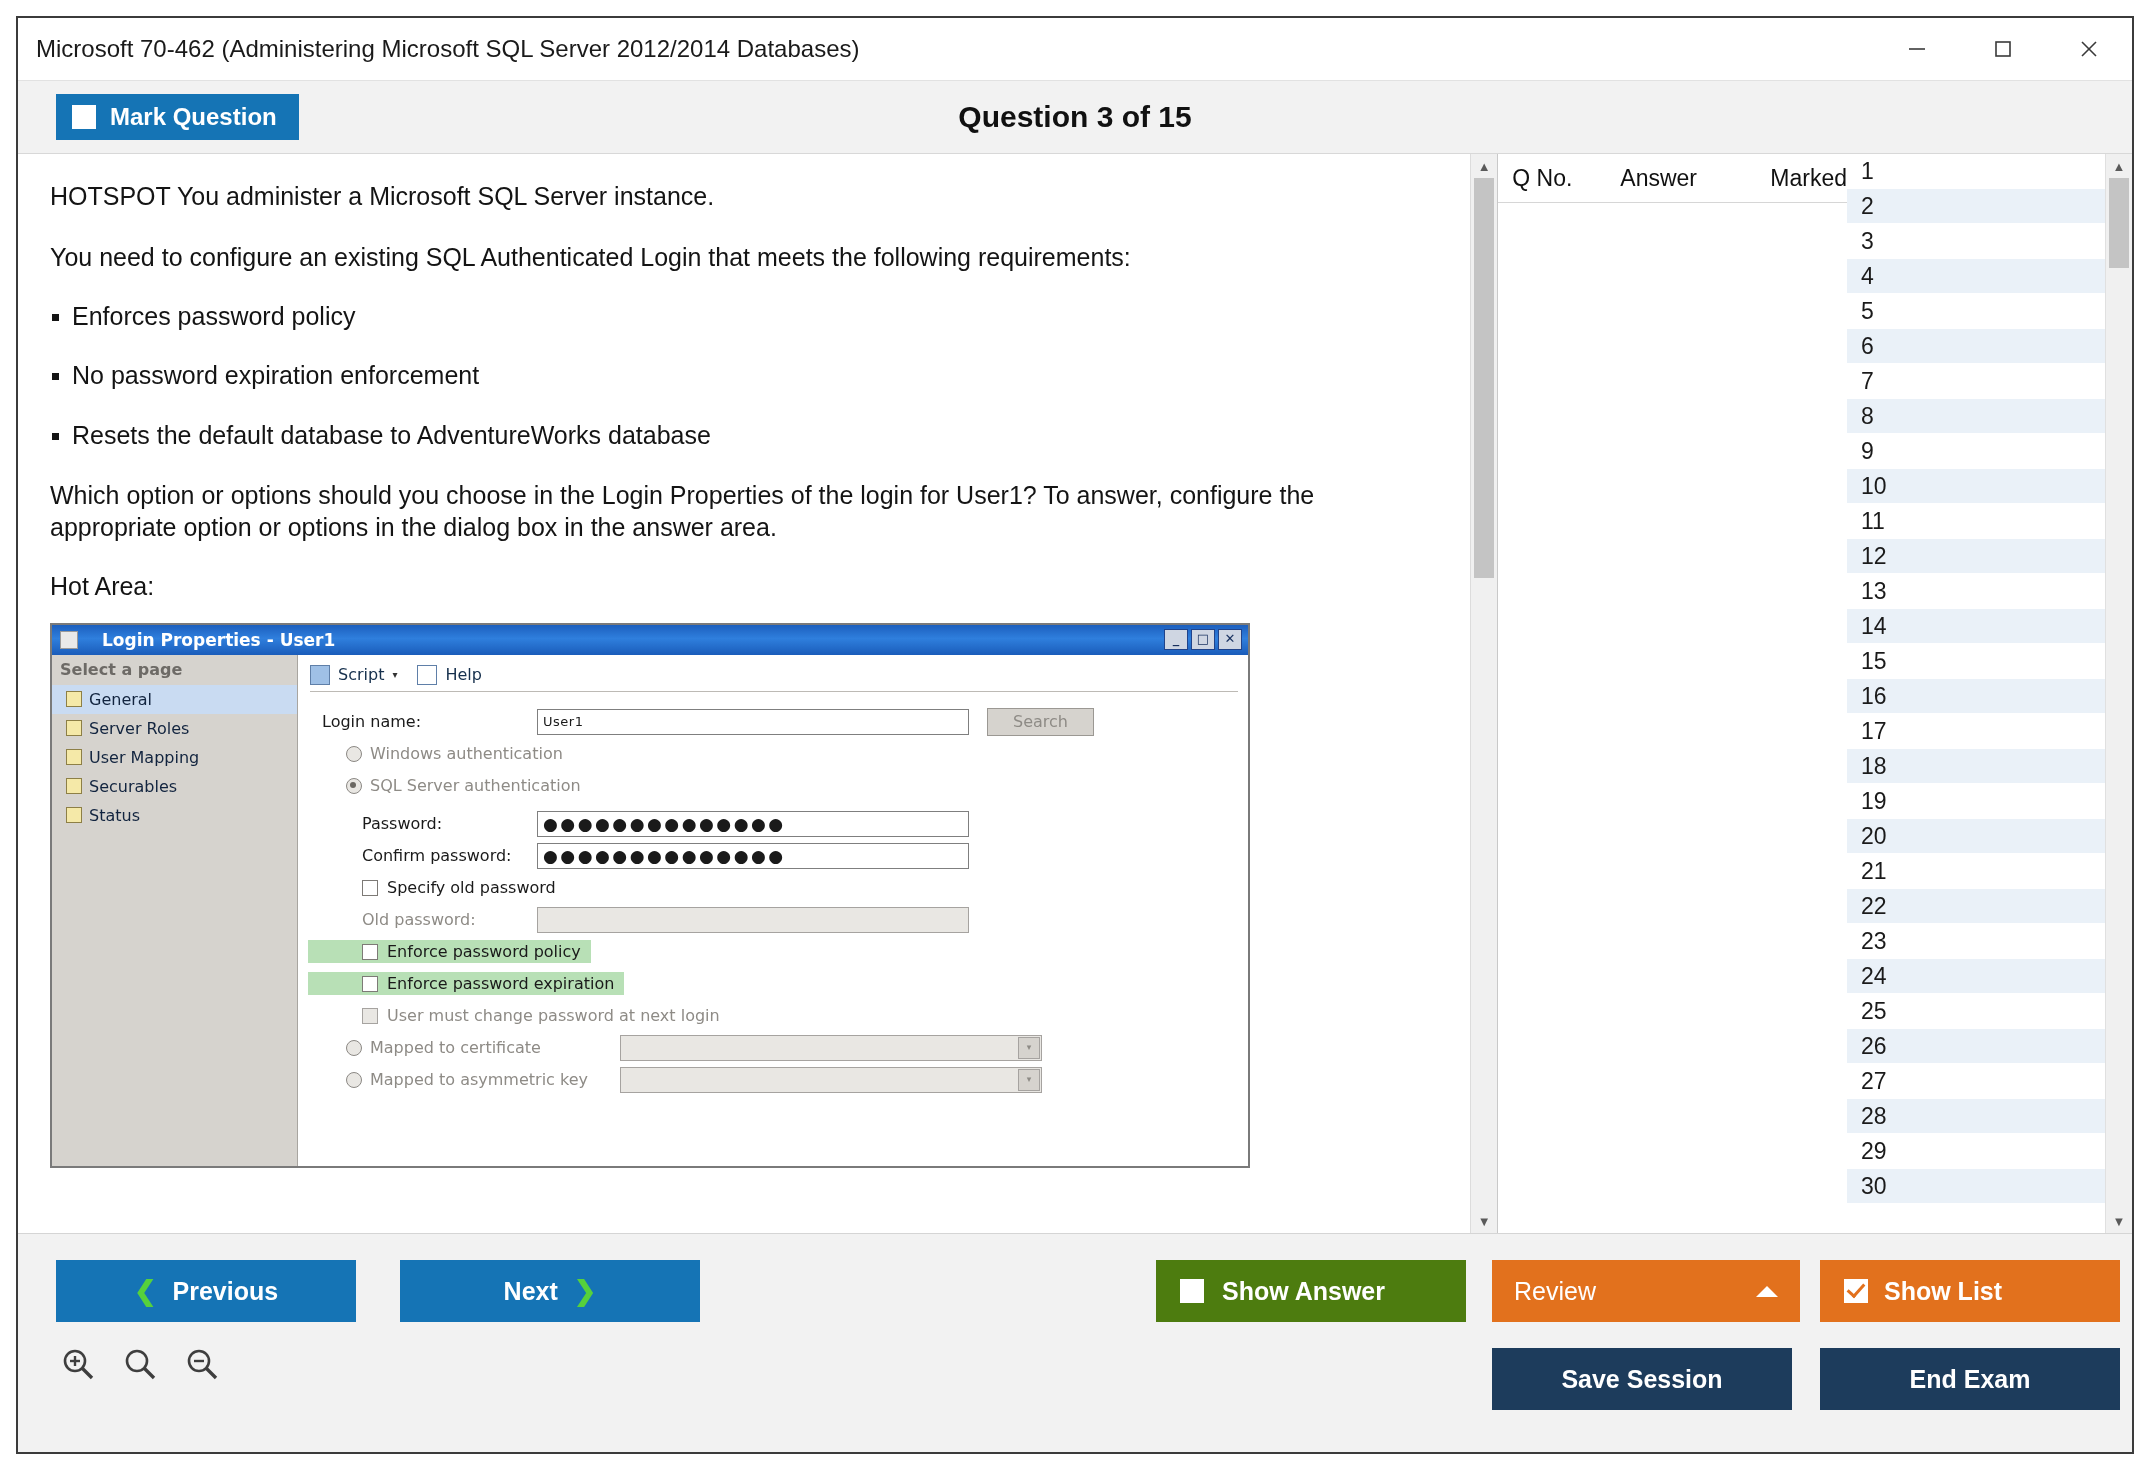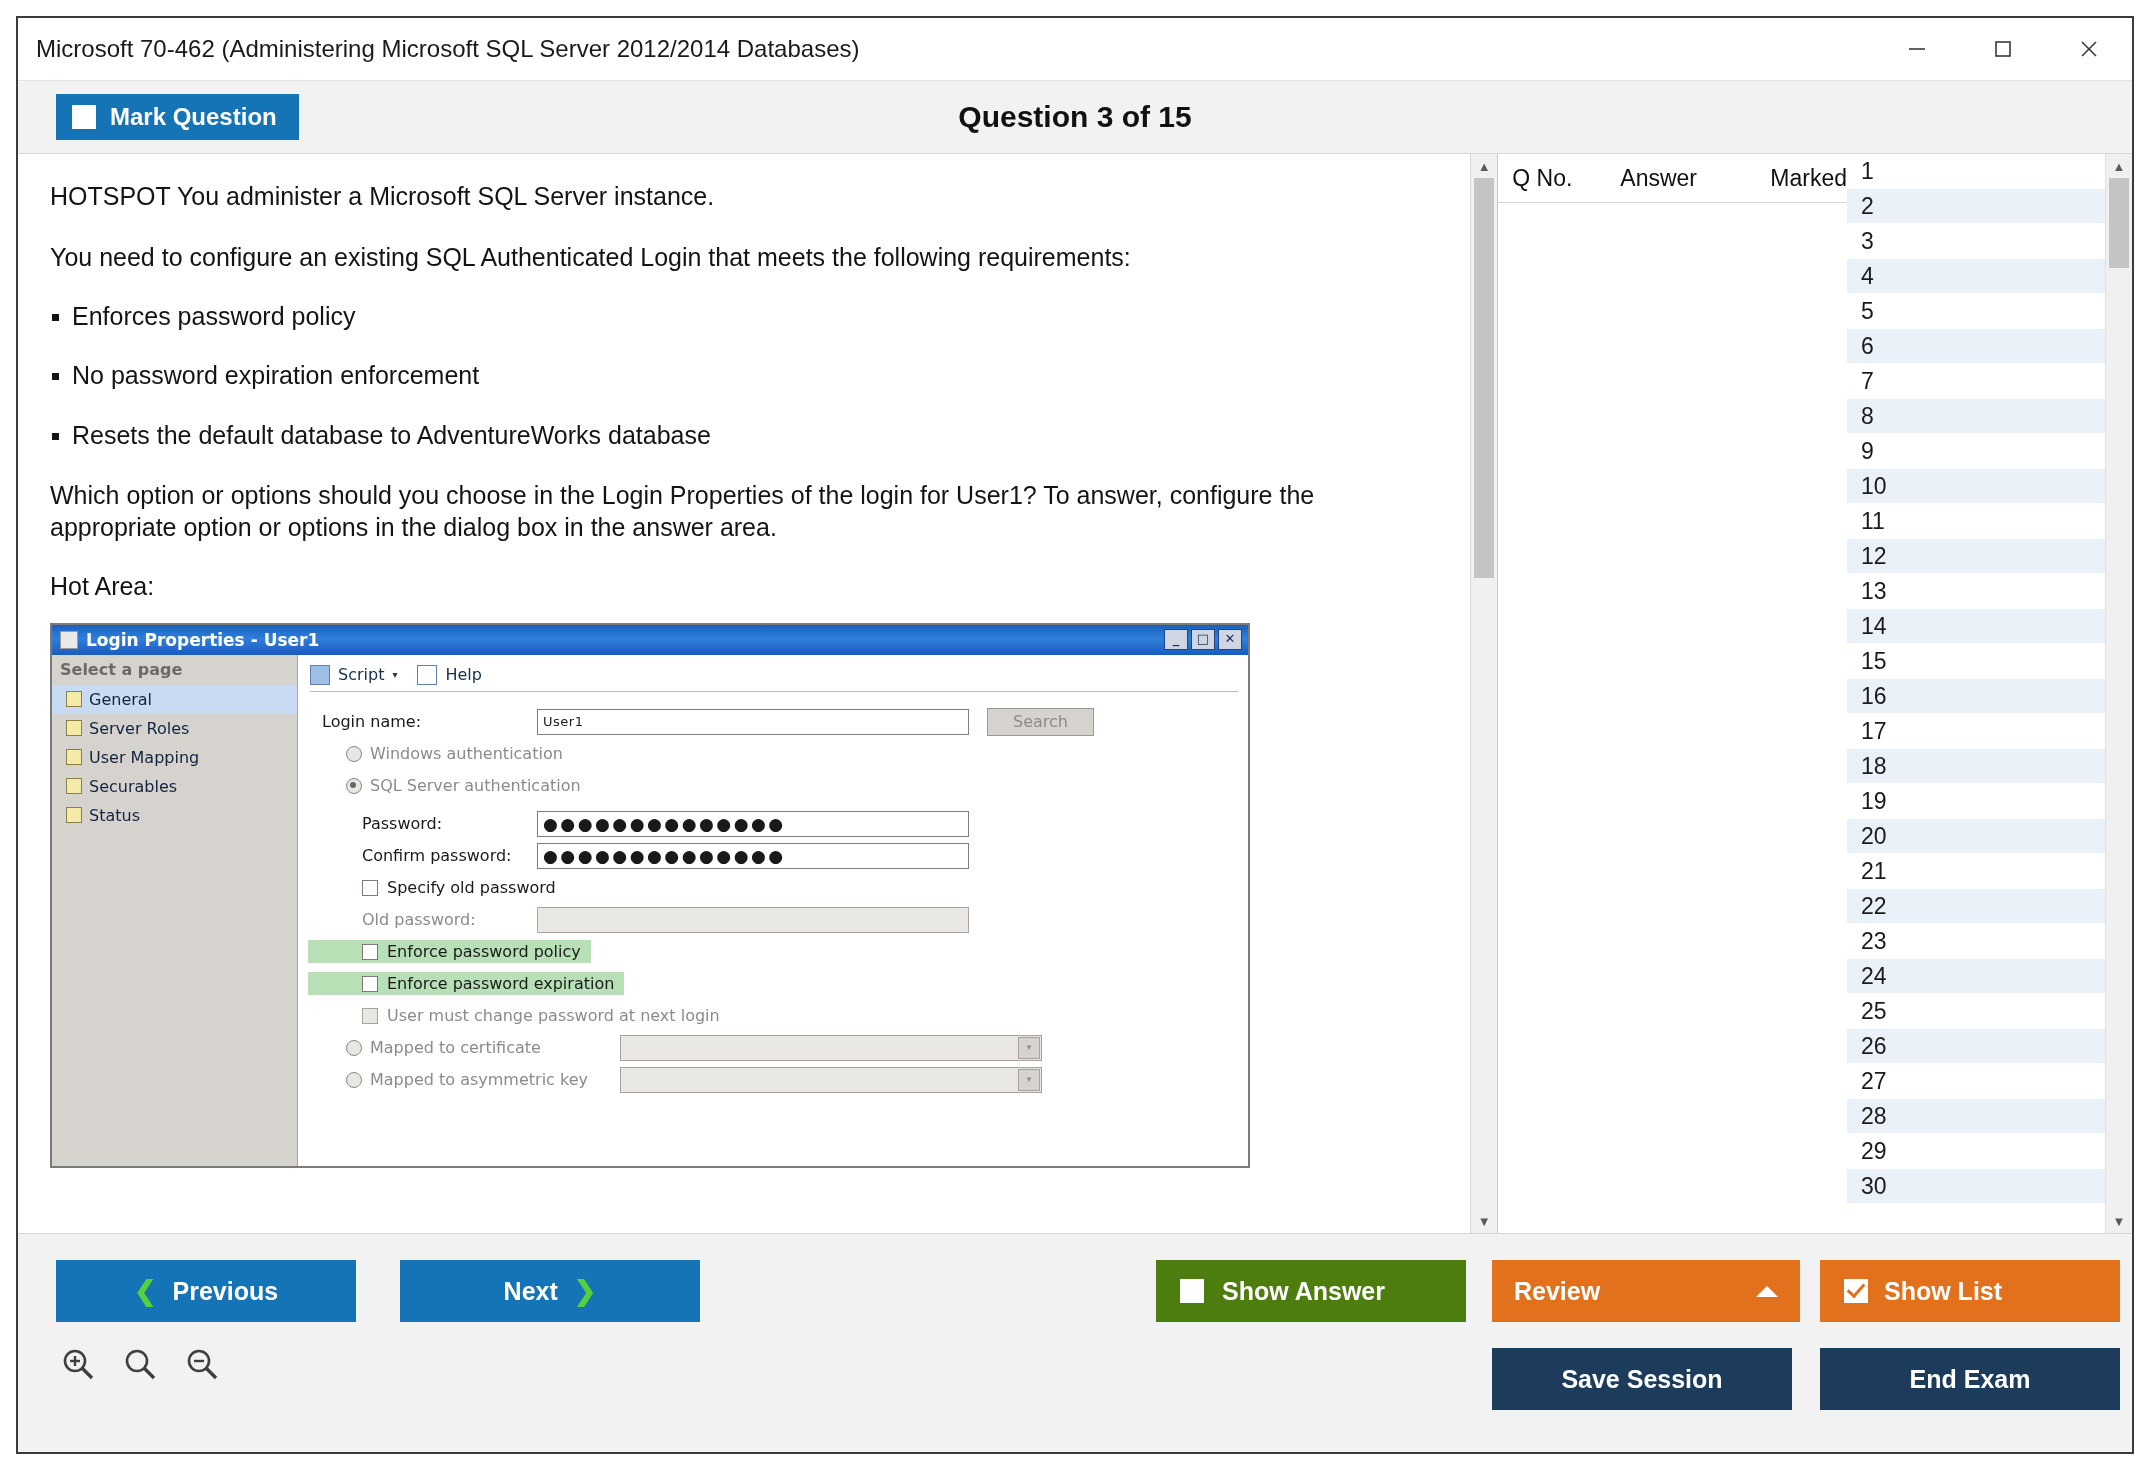--- a/index.html
+++ b/index.html
@@ -185,21 +185,21 @@
   }
   .lp-title {
     height: 30px;
     background: linear-gradient(to bottom, #1c5fbe 0%, #2f7fdd 45%, #1a5cba 100%);
     display: flex;
     align-items: center;
     color: #ffffff;
     font-size: 17px;
     font-weight: bold;
     padding-left: 8px;
-    gap: 8px;
+    gap: 24px;
     justify-content: flex-end;
   }
   .lp-title .ico {
     width: 16px; height: 16px;
     background: #e9e9e9;
     border: 1px solid #9a9a9a;
     display: block;
   }
   .lp-title .spacer { flex: 1 1 auto; }
   .lp-btns { display: flex; gap: 3px; padding-right: 6px; }
@@ -452,21 +452,21 @@
     position: absolute;
     left: 7px; top: 1px;
     width: 7px; height: 14px;
     border: solid #e2711d;
     border-width: 0 3px 3px 0;
     transform: rotate(42deg);
   }
   .btn-review {
     left: 1474px; top: 26px; width: 308px; height: 62px; background: #e2711d;
     justify-content: flex-start; padding-left: 22px;
-    font-weight: bold;
+    font-weight: normal;
   }
   .btn-review .caret-up {
     position: absolute; right: 22px; top: 26px;
     width: 0; height: 0;
     border-left: 11px solid transparent;
     border-right: 11px solid transparent;
     border-bottom: 11px solid #ffffff;
   }
   .btn-showlist {
     left: 1802px; top: 26px; width: 300px; height: 62px; background: #e2711d;

